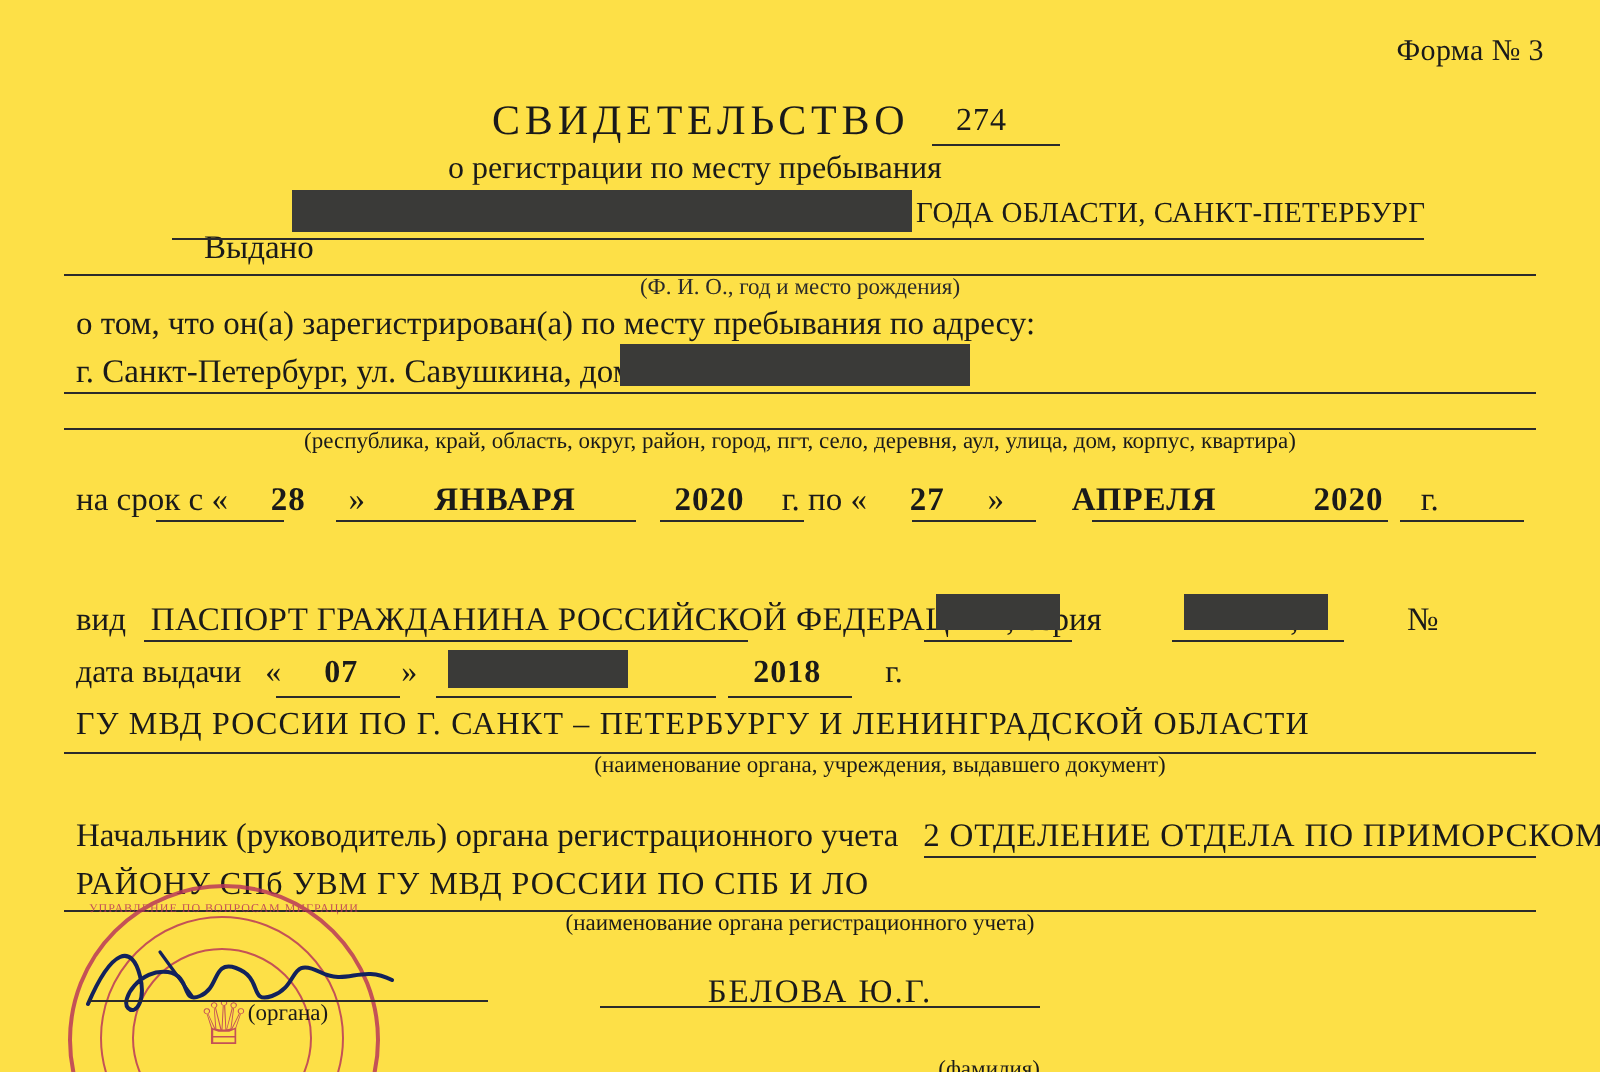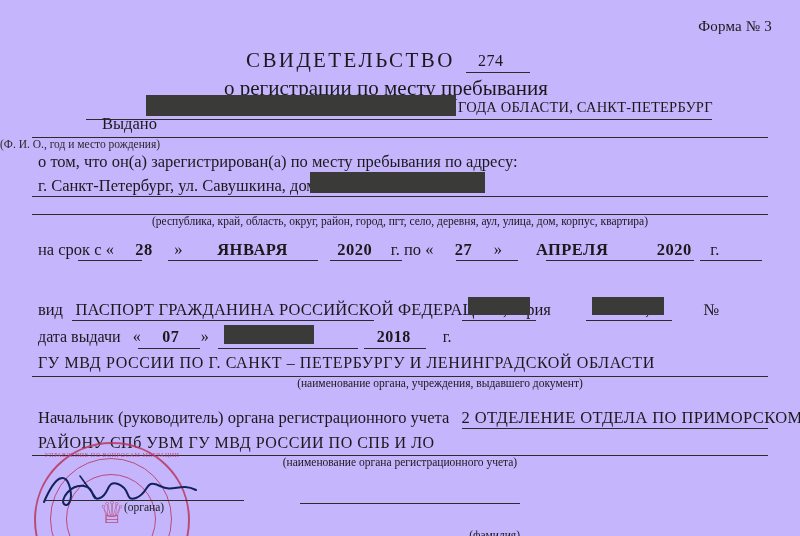--- a/index.html
+++ b/index.html
@@ -13,21 +13,21 @@
     font-family: "Liberation Serif", serif;
     color: #1a1a1a;
     overflow: hidden;
     position: relative;
   }
   .page {
     position: absolute;
     left: 0; top: 0;
     width: 800px;
     height: 536px;
-    background: #c4b5fd;
+    background: #fde047;
   }
   .form-no {
     position: absolute;
     right: 28px;
     top: 18px;
     font-size: 15px;
     letter-spacing: 0.2px;
   }
   .title-main {
     position: absolute;
@@ -48,21 +48,21 @@
     position: absolute;
     left: 466px;
     top: 72px;
     width: 64px;
     border-bottom: 1px solid #2b2b2b;
   }
   .title-sub {
     position: absolute;
     left: 224px;
     top: 76px;
-    font-size: 21px;
+    font-size: 16px;
   }
 
   
   .lbl-vydano {
     position: absolute;
     left: 102px;
     top: 98px;
     font-size: 16.5px;
     margin-top: 16px;
   }
@@ -84,20 +84,21 @@
     border-bottom: 1px solid #2b2b2b;
   }
   .rule-2 {
     position: absolute;
     left: 32px; top: 137px; width: 736px;
     border-bottom: 1px solid #2b2b2b;
   }
   .cap-fio {
     position: absolute;
     left: 0; top: 138px; width: 800px;
+    text-align: center;
     font-size: 11.5px;
     color: #2a2a2a;
   }
 
   .line-otom {
     position: absolute;
     left: 38px; top: 152px;
     font-size: 16.5px;
   }
 
@@ -403,16 +404,17 @@
   </div>
 
   <svg class="signature" viewBox="0 0 180 44">
     <path d="M4 34 C 16 6, 26 4, 30 20 C 33 32, 28 40, 24 36 C 20 32, 30 16, 44 18 C 56 20, 50 34, 60 30 C 70 26, 66 12, 78 16 C 92 21, 84 34, 96 30 C 110 25, 104 10, 120 18 C 134 25, 140 14, 156 22" fill="none" stroke="#12225c" stroke-width="2" stroke-linecap="round"></path>
     <path d="M40 8 L 56 30" fill="none" stroke="#12225c" stroke-width="1.6" stroke-linecap="round"></path>
   </svg>
 
   <div class="rule-sign"></div>
   <div class="cap-sign">(органа)</div>
 
+  <div class="fam-name">БЕЛОВА Ю.Г.</div>
   <div class="rule-fam"></div>
   <div class="cap-fam">(фамилия)</div>
 
 </div>
 
 </body></html>

